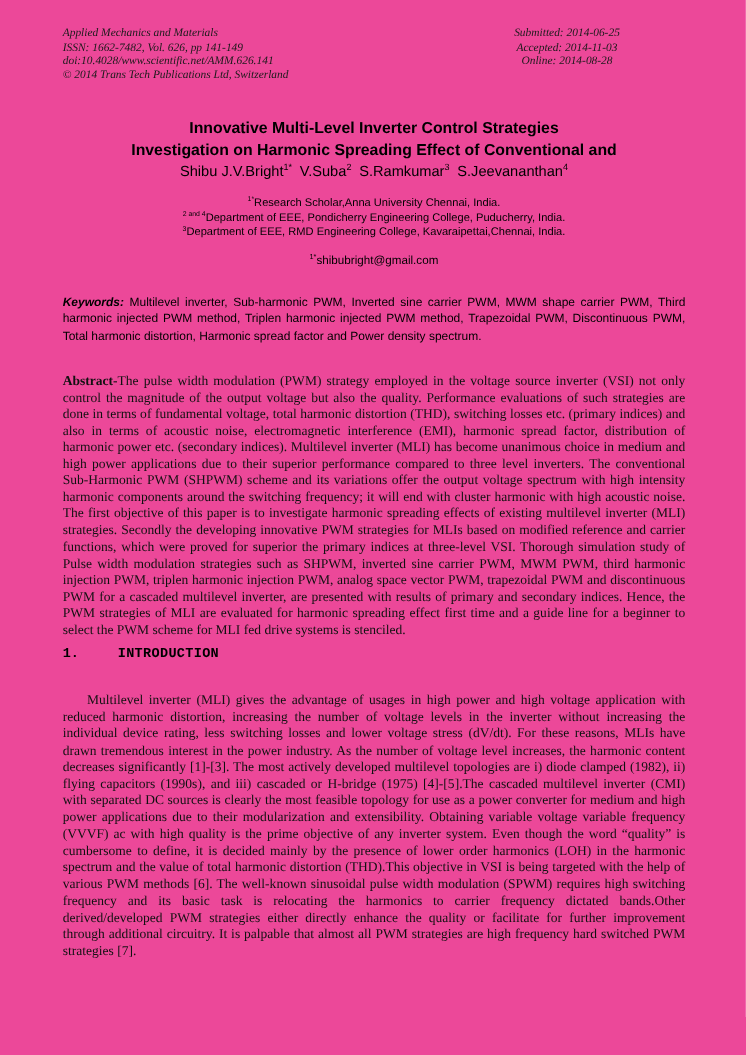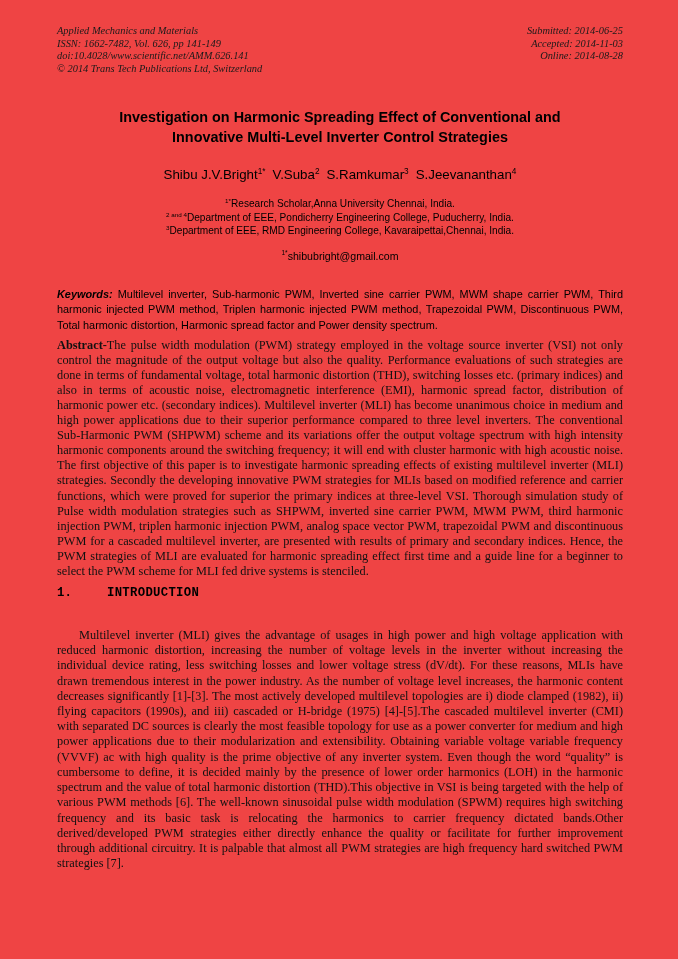--- a/index.html
+++ b/index.html
@@ -13,21 +13,21 @@
     position: relative;
     overflow: hidden;
     font-family: "Liberation Serif", serif;
     color: #1a1a1a;
   }
   .page {
     position: absolute;
     left: 0; top: 0;
     width: 678px;
     height: 959px;
-    background: #ef4444;
+    background: #ec4899;
     padding: 0;
     box-sizing: border-box;
   }
   .content {
     position: absolute;
     left: 57px;
     top: 25px;
     width: 566px;
   }
 
@@ -42,41 +42,40 @@
     min-height: 52px;
   }
   .jh-left {
     width: 62%;
     text-align: left;
   }
   .jh-right {
     position: absolute;
     right: 0;
     top: 0;
-    text-align: right;
+    text-align: center;
     width: 38%;
   }
   .jh-line { white-space: nowrap; }
 
   
   .title {
     margin: 30px 0 0 0;
     font-family: "Liberation Sans", sans-serif;
     font-weight: bold;
     font-size: 14.4px;
     line-height: 20px;
     text-align: center;
     letter-spacing: 0px;
     color: #000;
   }
   .title-line { display: block; }
 
   
   .authors {
-    margin-top: 19px;
     font-family: "Liberation Sans", sans-serif;
     font-size: 13.3px;
     line-height: 18px;
     text-align: center;
     color: #000;
   }
   .authors .au { white-space: nowrap; }
   .authors .sp { display: inline-block; width: 7px; }
 
   sup {
@@ -113,21 +112,21 @@
     text-justify: inter-word;
     color: #000;
   }
   .kw-label {
     font-weight: bold;
     font-style: italic;
   }
 
   
   .abstract {
-    margin-top: 4px;
+    margin-top: 24px;
     font-family: "Liberation Serif", serif;
     font-size: 12.3px;
     line-height: 15.1px;
     text-align: justify;
     text-justify: inter-word;
     color: #111;
   }
   .ab-label { font-weight: bold; }
 
   
@@ -170,22 +169,22 @@
         <div class="jh-line">© 2014 Trans Tech Publications Ltd, Switzerland</div>
       </div>
       <div class="jh-right">
         <div class="jh-line">Submitted: 2014-06-25</div>
         <div class="jh-line">Accepted: 2014-11-03</div>
         <div class="jh-line">Online: 2014-08-28</div>
       </div>
     </div>
 
     <h1 class="title">
+      <span class="title-line">Innovative Multi-Level Inverter Control Strategies</span>
       <span class="title-line">Investigation on Harmonic Spreading Effect of Conventional and</span>
-      <span class="title-line">Innovative Multi-Level Inverter Control Strategies</span>
     </h1>
 
     <div class="authors">
       <span class="au"><span>Shibu J.V.Bright</span><sup>1*</sup></span><span class="sp"></span><span class="au"><span>V.Suba</span><sup>2</sup></span><span class="sp"></span><span class="au"><span>S.Ramkumar</span><sup>3</sup></span><span class="sp"></span><span class="au"><span>S.Jeevananthan</span><sup>4</sup></span>
     </div>
 
     <div class="affils">
       <span class="affil-line"><sup>1*</sup><span>Research Scholar,Anna University Chennai, India.</span></span>
       <span class="affil-line"><sup>2 and 4</sup><span>Department of EEE, Pondicherry Engineering College, Puducherry, India.</span></span>
       <span class="affil-line"><sup>3</sup><span>Department of EEE, RMD Engineering College, Kavaraipettai,Chennai, India.</span></span>

